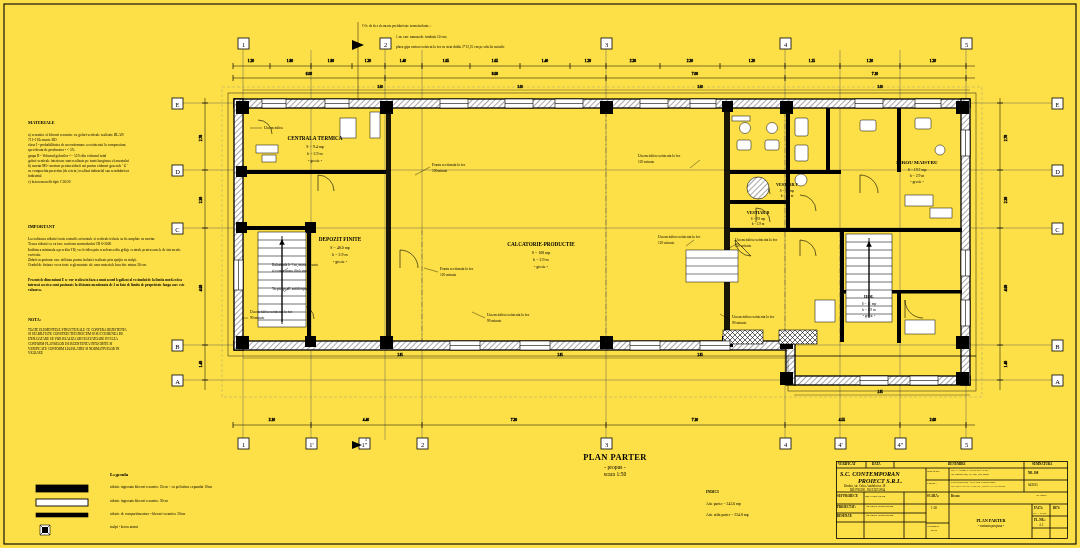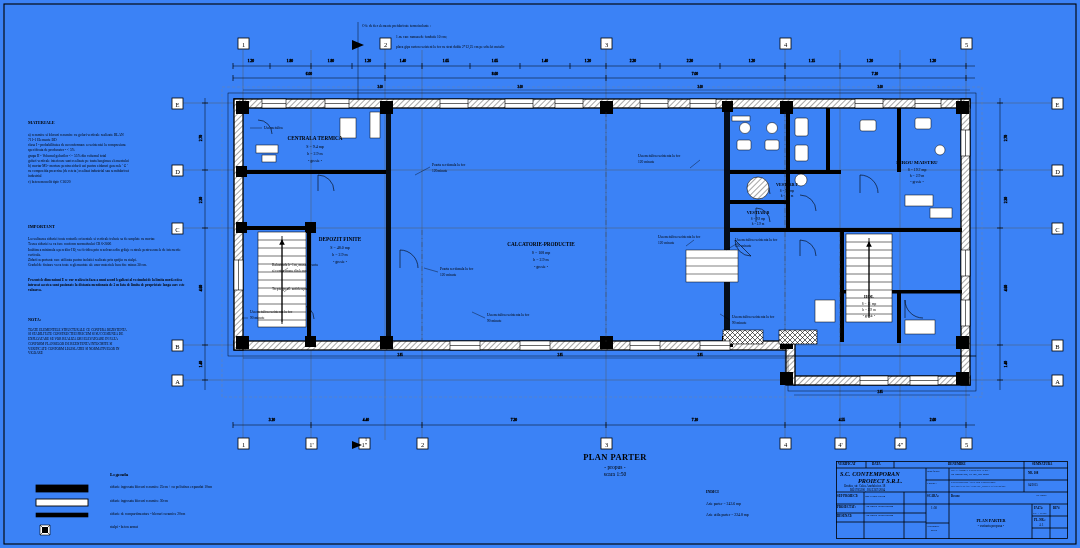--- a/index.html
+++ b/index.html
@@ -1,18 +1,18 @@
 <!DOCTYPE html>
 <html><head>
 <meta charset="utf-8">
 <style>
   html,body{margin:0;padding:0;background:#ffffff;}
   body{width:1080px;height:548px;overflow:hidden;
        font-family:"Liberation Sans", sans-serif;color:#000;}
-  #sheet{position:relative;width:1080px;height:548px;background:#3b82f6;}
+  #sheet{position:relative;width:1080px;height:548px;background:#fde047;}
   svg{display:block;}
   .txt{font-family:"Liberation Serif", serif;}
   .note-h{font-weight:bold;}
   
   .tb{position:absolute;white-space:pre-line;}
 </style>
 </head>
 <body>
 
 <div id="sheet">

